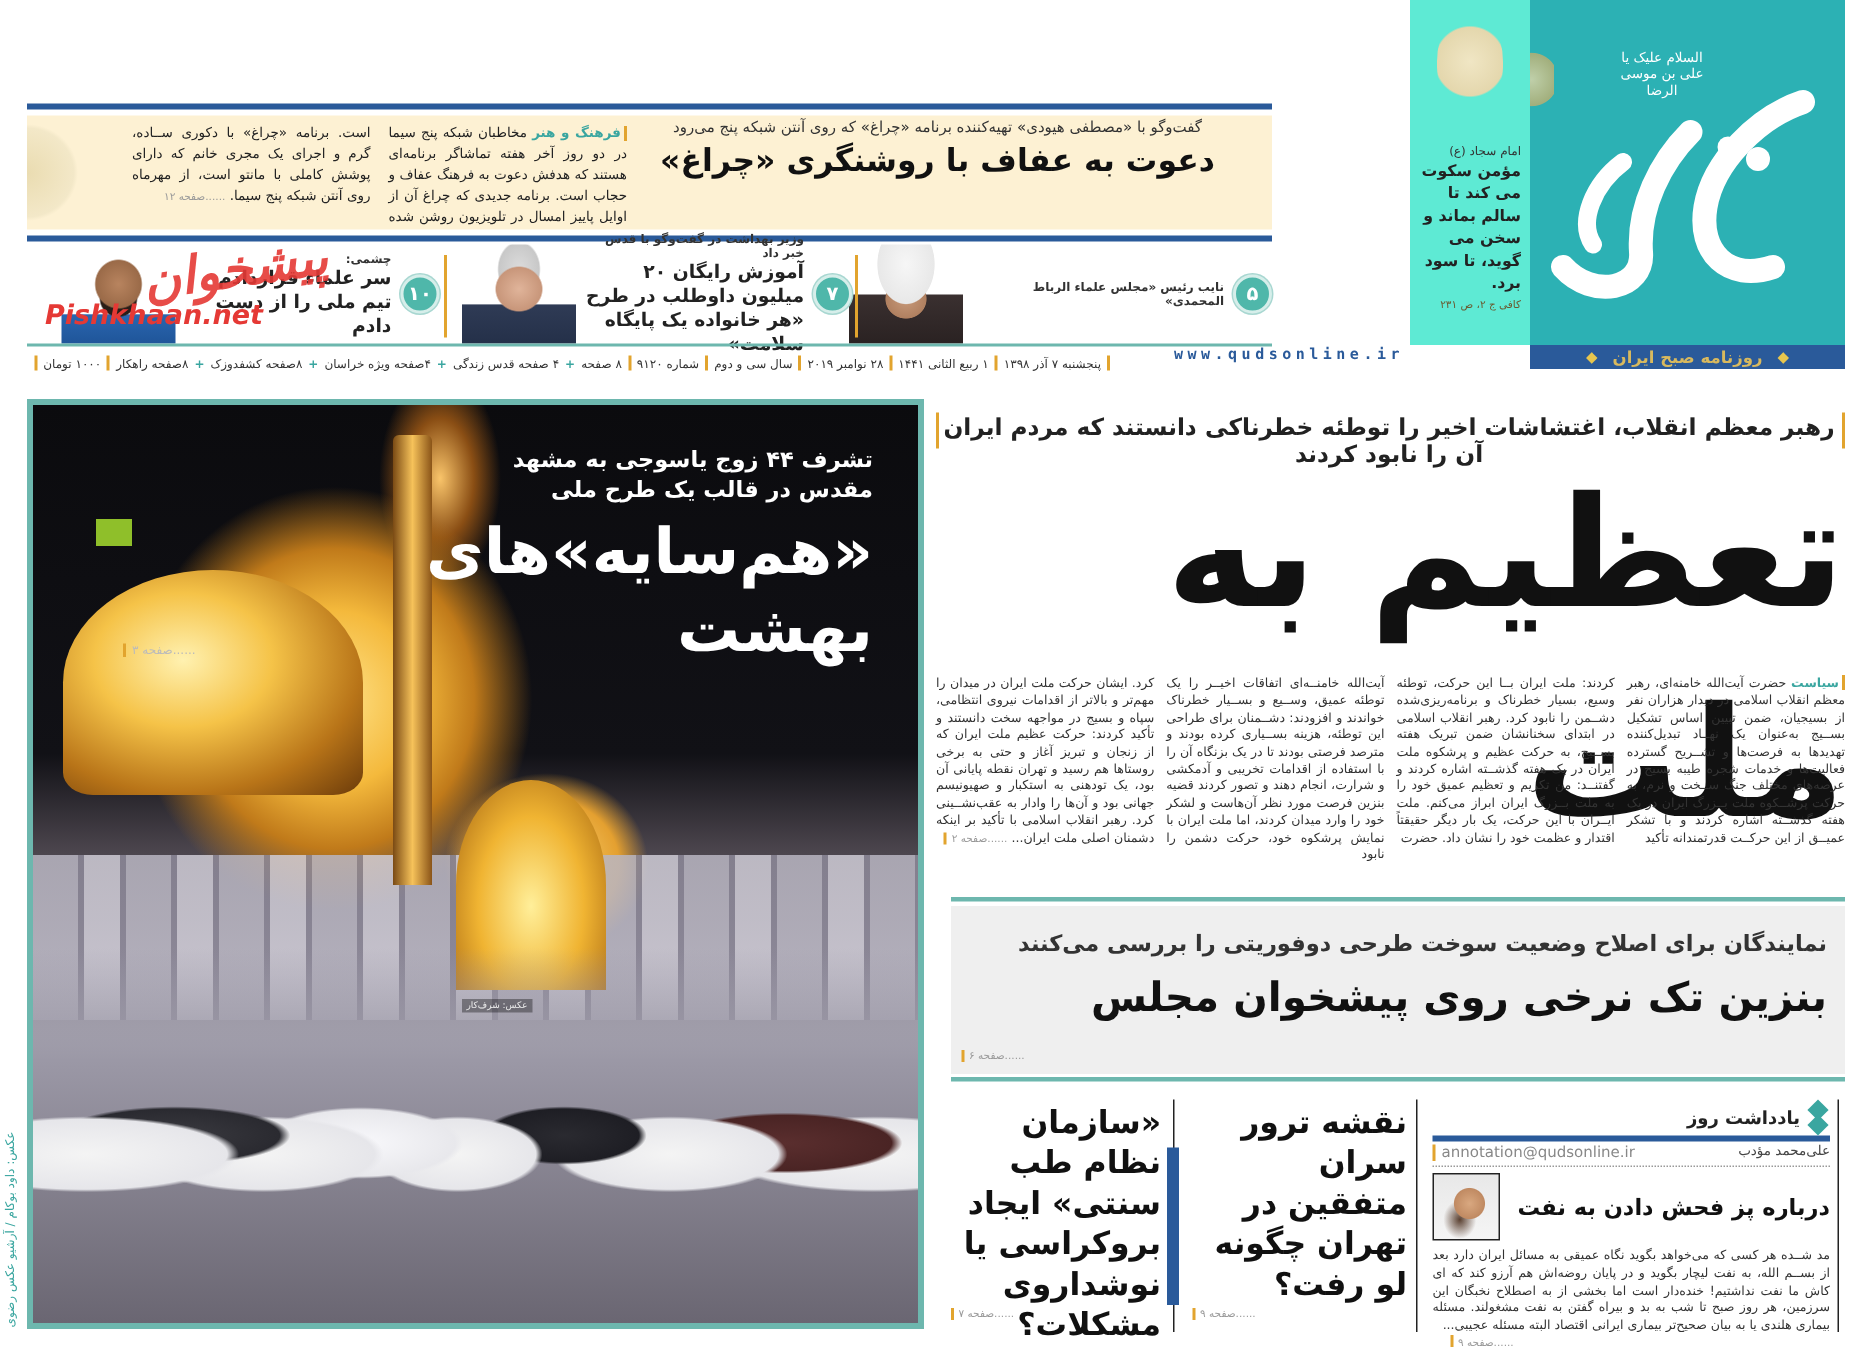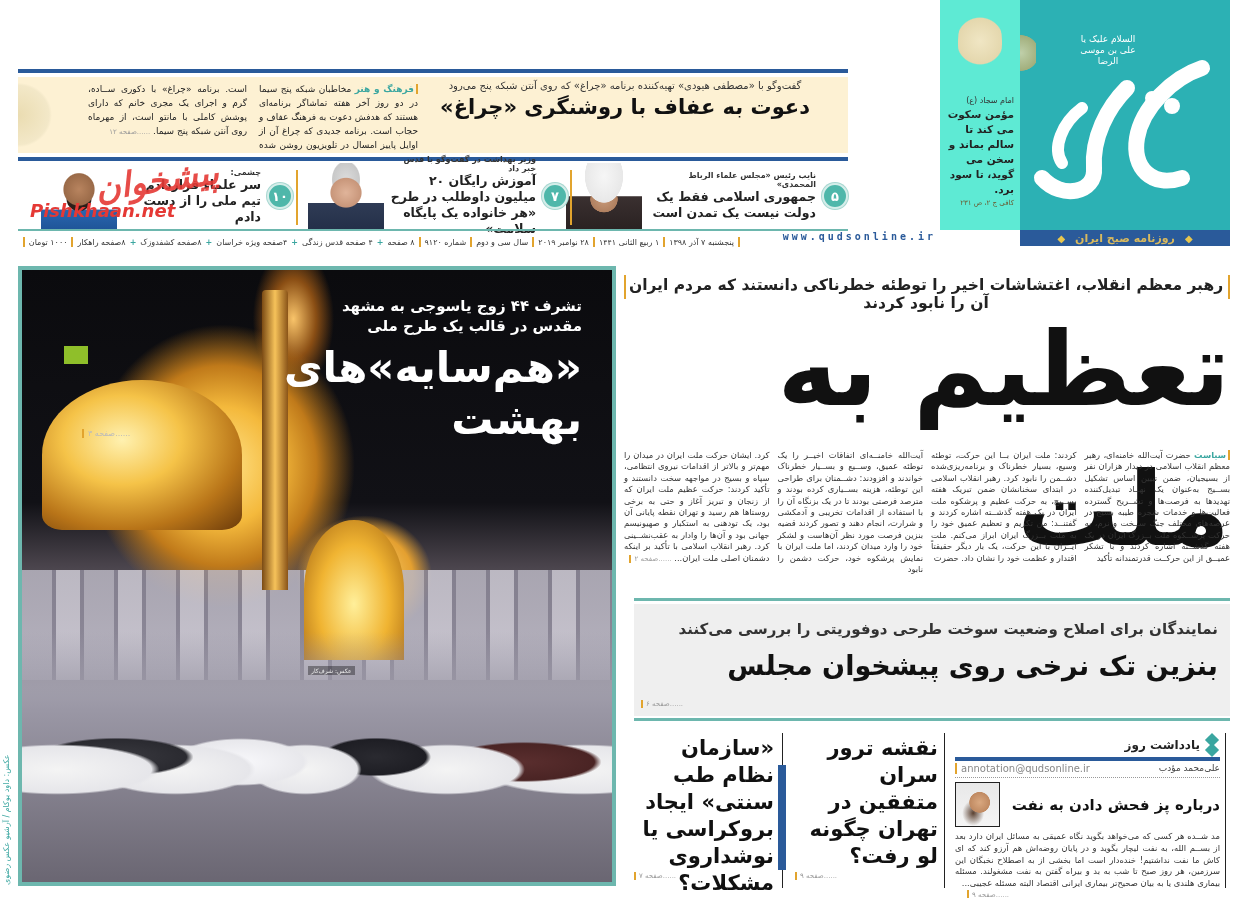--- a/index.html
+++ b/index.html
@@ -177,21 +177,20 @@
   <span>مخاطبان شبکه پنج سیما در دو روز آخر هفته تماشاگر برنامه‌ای هستند که هدفش دعوت به فرهنگ عفاف و حجاب است. برنامه جدیدی که چراغ آن از اوایل پاییز امسال در تلویزیون روشن شده است. برنامه «چراغ» با دکوری ســاده، گرم و اجرای یک مجری خانم که دارای پوشش کاملی با مانتو است، از مهرماه روی آنتن شبکه پنج سیما.</span>
   <span class="pg">......صفحه ۱۲</span>
 </div>
 
 <div class="abs row2-rule"></div>
 
 <div class="abs news-item" style="right:400px; width:290px;">
   <div class="num">۵</div>
   <div class="txt" style="width:180px;">
     <div class="kick">نایب رئیس «مجلس علماء الرباط المحمدی»</div>
-    <div class="hl">جمهوری اسلامی فقط یک دولت نیست یک تمدن است</div>
   </div>
   <div class="photo ph-cleric"></div>
 </div>
 <div class="abs" style="top:170px; left:570px; width:2px; height:55px; background:#e2a42e;"></div>
 
 <div class="abs news-item" style="right:680px; width:260px;">
   <div class="num">۷</div>
   <div class="txt" style="width:170px;">
     <div class="kick">وزیر بهداشت در گفت‌وگو با قدس خبر داد</div>
     <div class="hl">آموزش رایگان ۲۰ میلیون داوطلب در طرح «هر خانواده یک پایگاه سلامت»</div>

